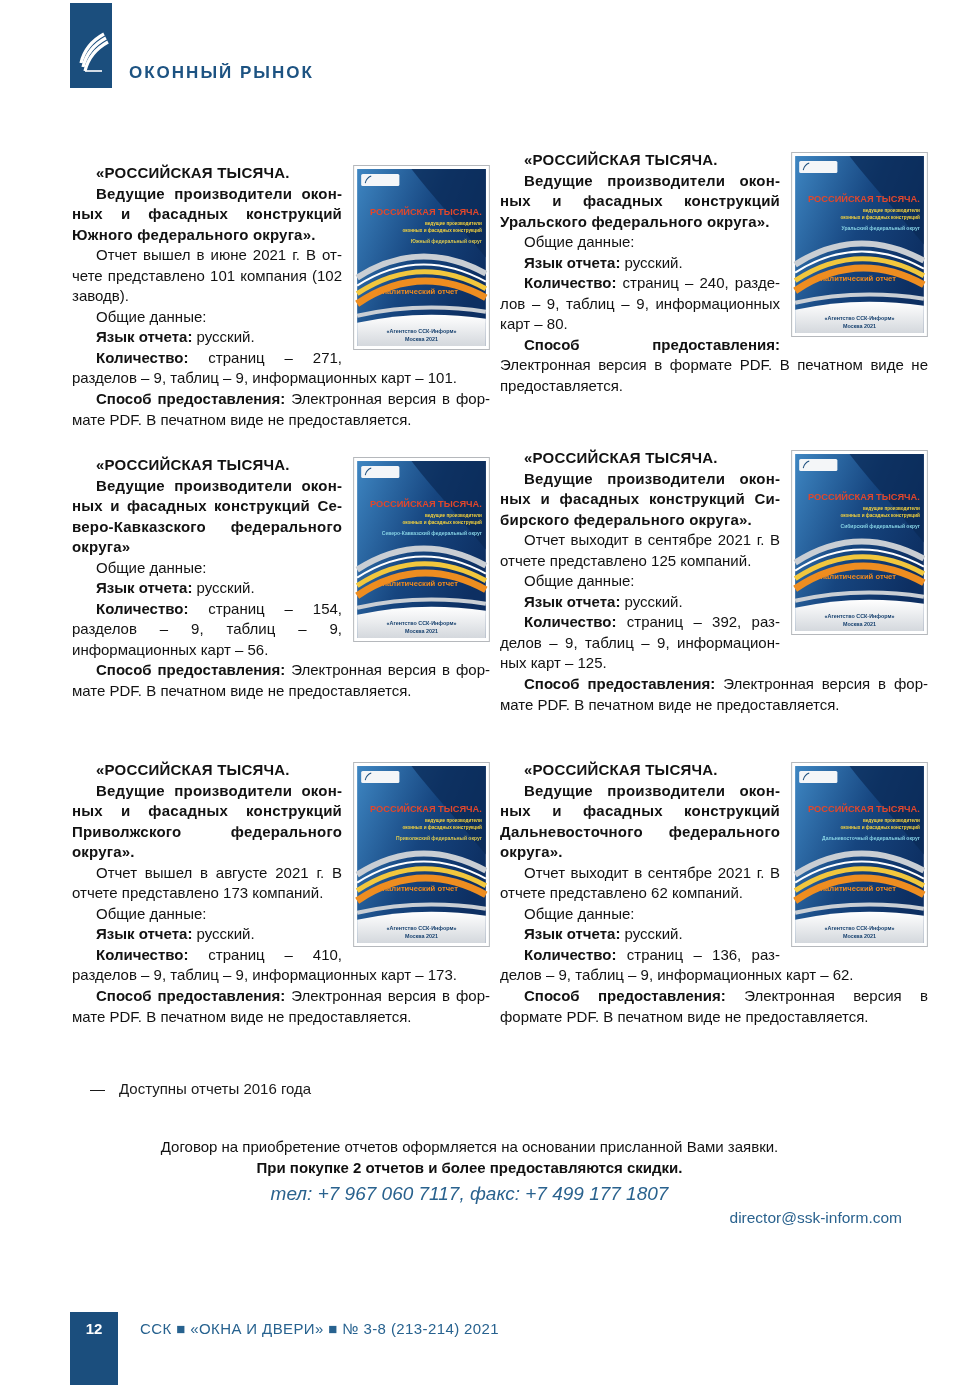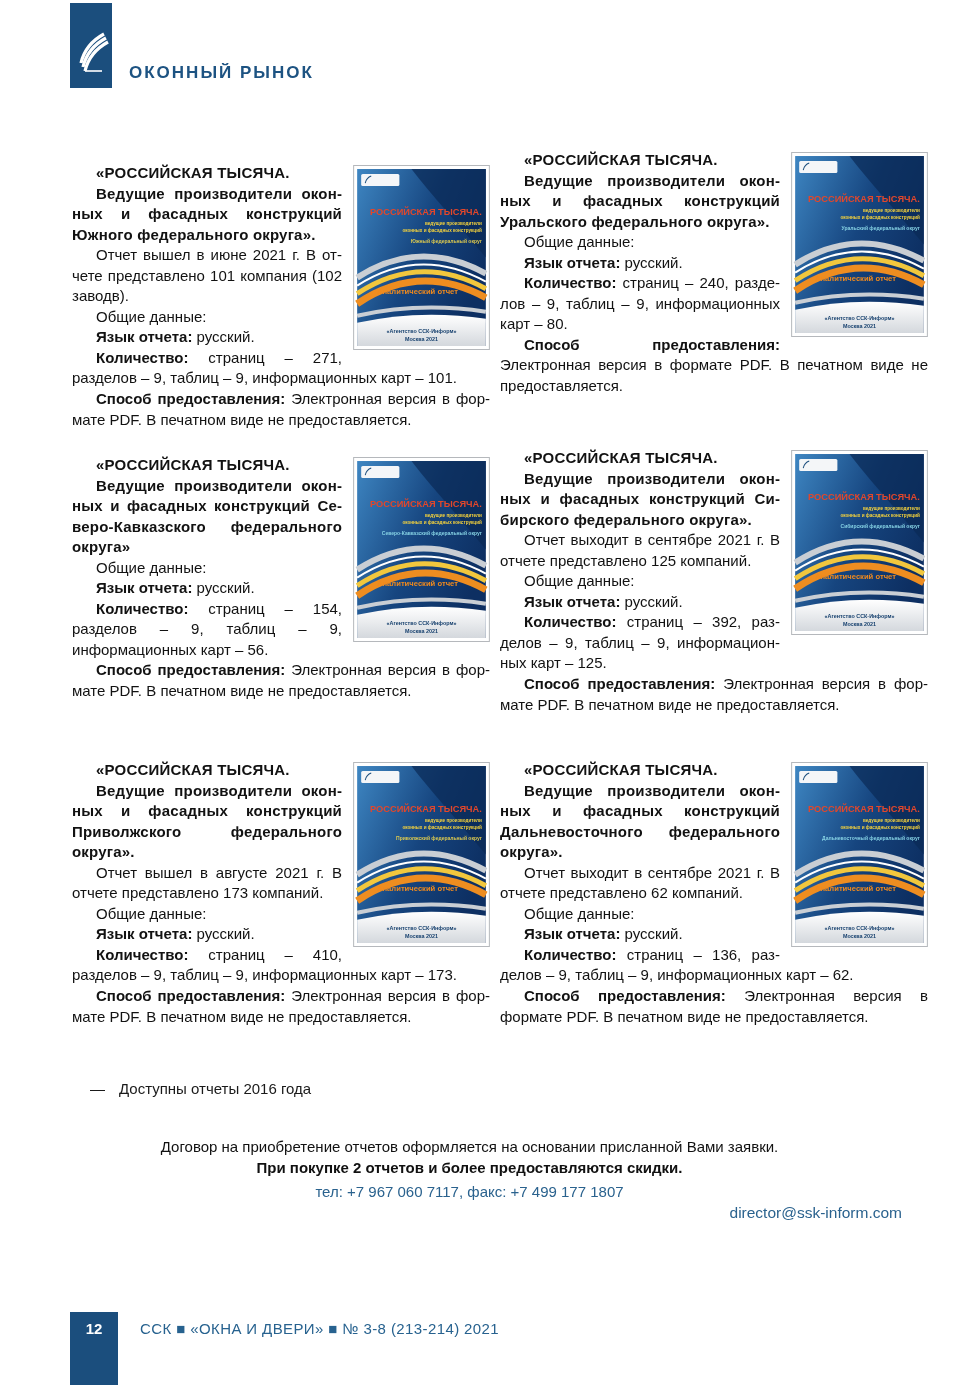--- a/index.html
+++ b/index.html
@@ -21,21 +21,21 @@
   .report b { font-weight:bold; }
   .cover { float:right; width:137px; height:185px; margin:2px 0 8px 11px; display:block; }
   svg text { font-family:"Liberation Sans", sans-serif; }
   
   .footnote { position:absolute; left:90px; top:1080px; font-size:15px; color:#1a1a1a; }
   .footnote .dash { margin-right:14px; }
   
   .contact { position:absolute; left:0; top:1138px; width:865px; text-align:center; font-size:15px;margin-left:37px; }
   .contact .l1 { margin-bottom:4px; }
   .contact .l2 { font-weight:bold; margin-bottom:7px; }
-  .contact .l3 { color:var(--link_blue,#2a628e); margin-bottom:4px; font-size:15px; }
+  .contact .l3 { color:var(--link_blue,#2a628e); margin-bottom:4px; font-size:19px;font-style:italic; }
   .contact .l4 { color:var(--link_blue,#2a628e); font-size:15.5px;text-align:right; }
   
   .pagenum-box { position:absolute; left:70px; top:1312px; width:48px; height:73px;
     background:var(--brand_blue,#1b4e7d); color:#fff; font-weight:bold; font-size:15px;
     text-align:center; padding-top:8px; }
   .footer-line { position:absolute; left:140px; top:1320px; color:var(--footer_blue,#27628f);
     font-size:15px; letter-spacing:.4px; }
 </style>
 </head>
 <body>

